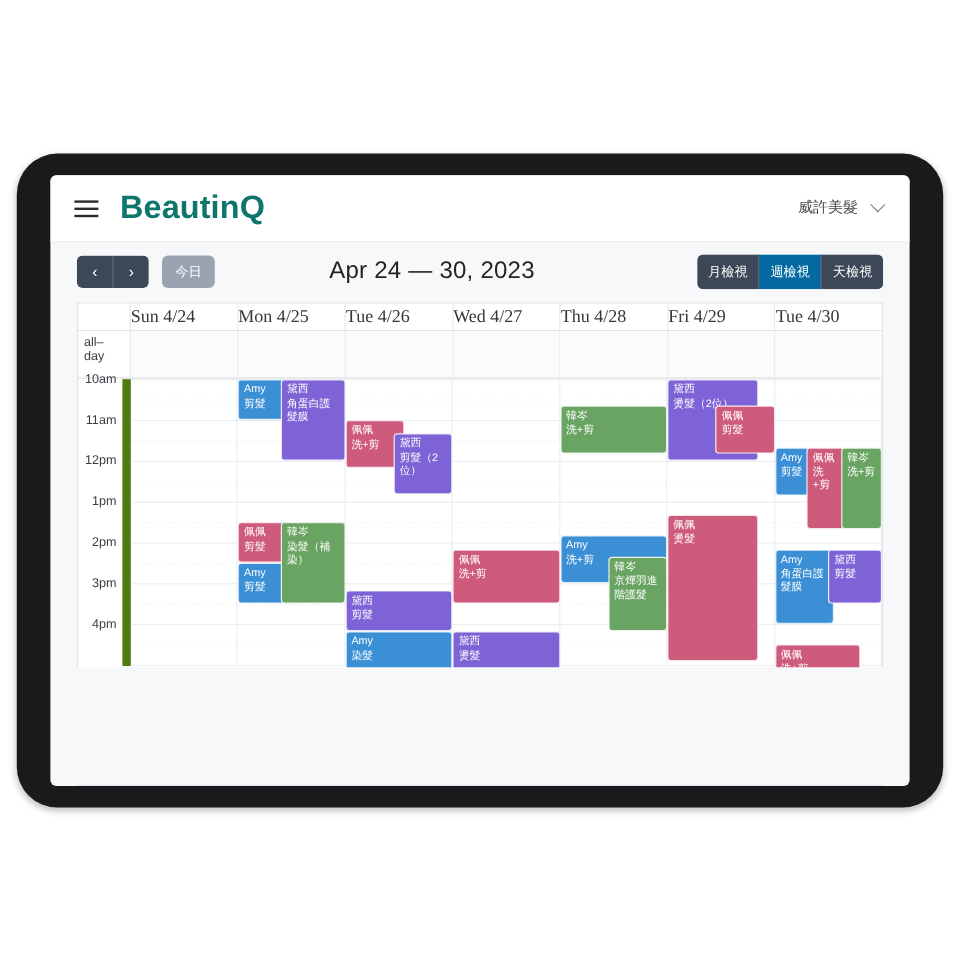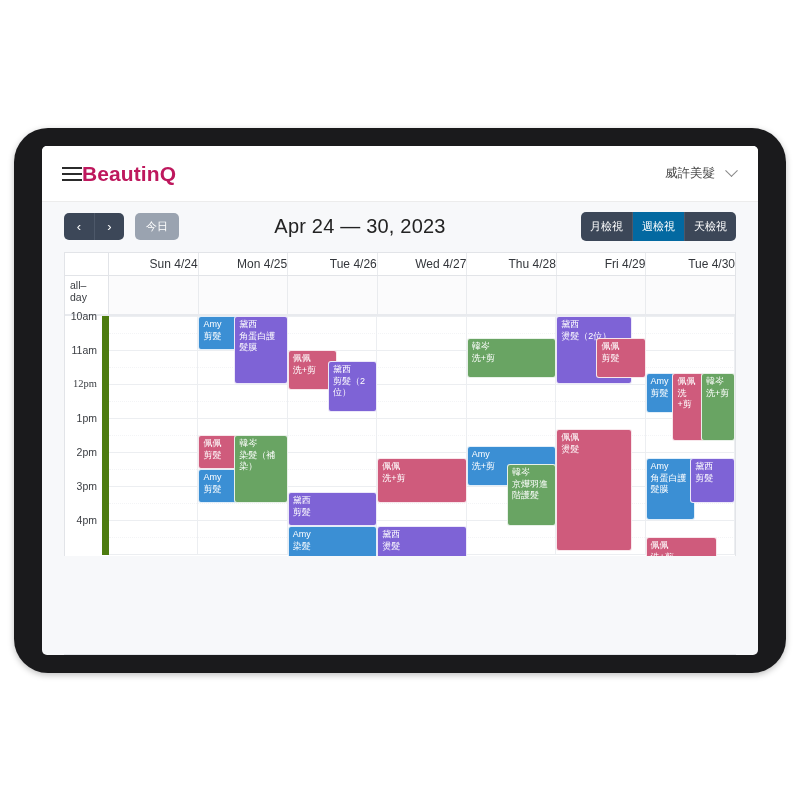--- a/index.html
+++ b/index.html
@@ -37,23 +37,24 @@
     display: flex;
     align-items: center;
     padding: 0 22px 0 20px;
   }
   .hamburger { width: 20px; height: 14px; position: relative; cursor: pointer; flex: 0 0 auto; }
   .hamburger i { position: absolute; left: 0; width: 20px; height: 2px; background: #2b2b2b; display: block; }
   .hamburger i:nth-child(1) { top: 0; }
   .hamburger i:nth-child(2) { top: 6px; }
   .hamburger i:nth-child(3) { top: 12px; }
   #brand {
-    font-size: 21px;
+    margin-left: 18px;
+    font-size: 27px;
     font-weight: bold;
-    color: #be185d;
+    color: #0f766e;
     letter-spacing: .1px;
   }
   #appbar-spacer { flex: 1 1 auto; }
   #shop-menu { display: flex; align-items: center; gap: 12px; cursor: pointer; }
   #shop-name { font-size: 12.5px; color: #4a4a4a; }
   .chev { width: 9px; height: 9px; border-right: 1.6px solid #888; border-bottom: 1.6px solid #888;
           transform: rotate(45deg) translate(-2px,-2px); }
 
   
   #page-head {
@@ -116,24 +117,25 @@
     border: 1px solid #e2e4e8;
     border-bottom: none;
     background: #fff;
     height: 304px;
     overflow: hidden;
     position: relative;
   }
   #cal-headrow { display: flex; height: 23px; border-bottom: 1px solid #e2e4e8; }
   .gutter { width: 44px; flex: 0 0 44px; border-right: 1px solid #e2e4e8; background: #fff; }
   .dayhead {
-    flex: 1 1 0; text-align: right;
-    font-size: 12px; color: #33363b;
+    flex: 1 1 0; text-align: left;
+    font-size: 15px; color: #33363b;
     line-height: 23px;
     border-right: 1px solid #e9ebee;
+    font-family: Liberation Serif, serif;
   }
   .dayhead:last-child { border-right: none; }
 
   #allday-row { display: flex; height: 40px; border-bottom: 2px solid #e8eaee; }
   #allday-label {
     width: 44px; flex: 0 0 44px;
     border-right: 1px solid #e2e4e8;
     font-size: 10.5px; color: #3a3d42;
     padding: 3px 4px 0 5px;
     line-height: 12px;
@@ -236,21 +238,21 @@
         <div class="allday-cell"></div>
         <div class="allday-cell"></div>
         <div class="allday-cell"></div>
         <div class="allday-cell"></div>
       </div>
 
       <div id="cal-body">
         <div id="timecol">
             <div class="timelabel" style="top: 0px;">10am</div>
             <div class="timelabel" style="top: 34px;">11am</div>
-            <div class="timelabel" style="top: 68px; font-family: Liberation Serif, serif;">12pm</div>
+            <div class="timelabel" style="top: 68px;">12pm</div>
             <div class="timelabel" style="top: 102px; margin-left: 35px;">1pm</div>
             <div class="timelabel" style="top: 136px;">2pm</div>
             <div class="timelabel" style="top: 170px;">3pm</div>
             <div class="timelabel" style="top: 204px;">4pm</div>
           </div>
         <div id="grid-area">
             <div class="hourline" style="top: 0px;"></div>
             <div class="halfline" style="top: 17px;"></div>
             <div class="hourline" style="top: 34px;"></div>
             <div class="halfline" style="top: 51px;"></div>

